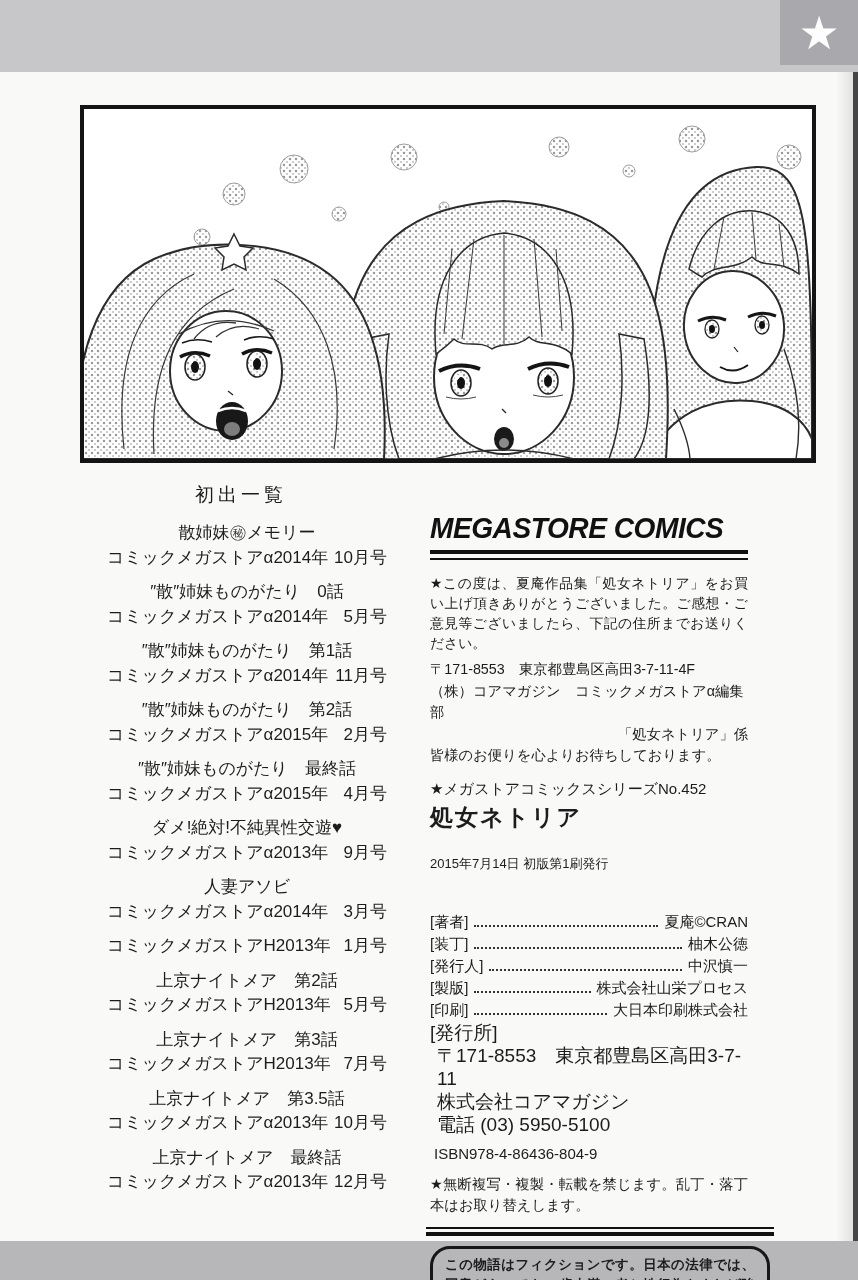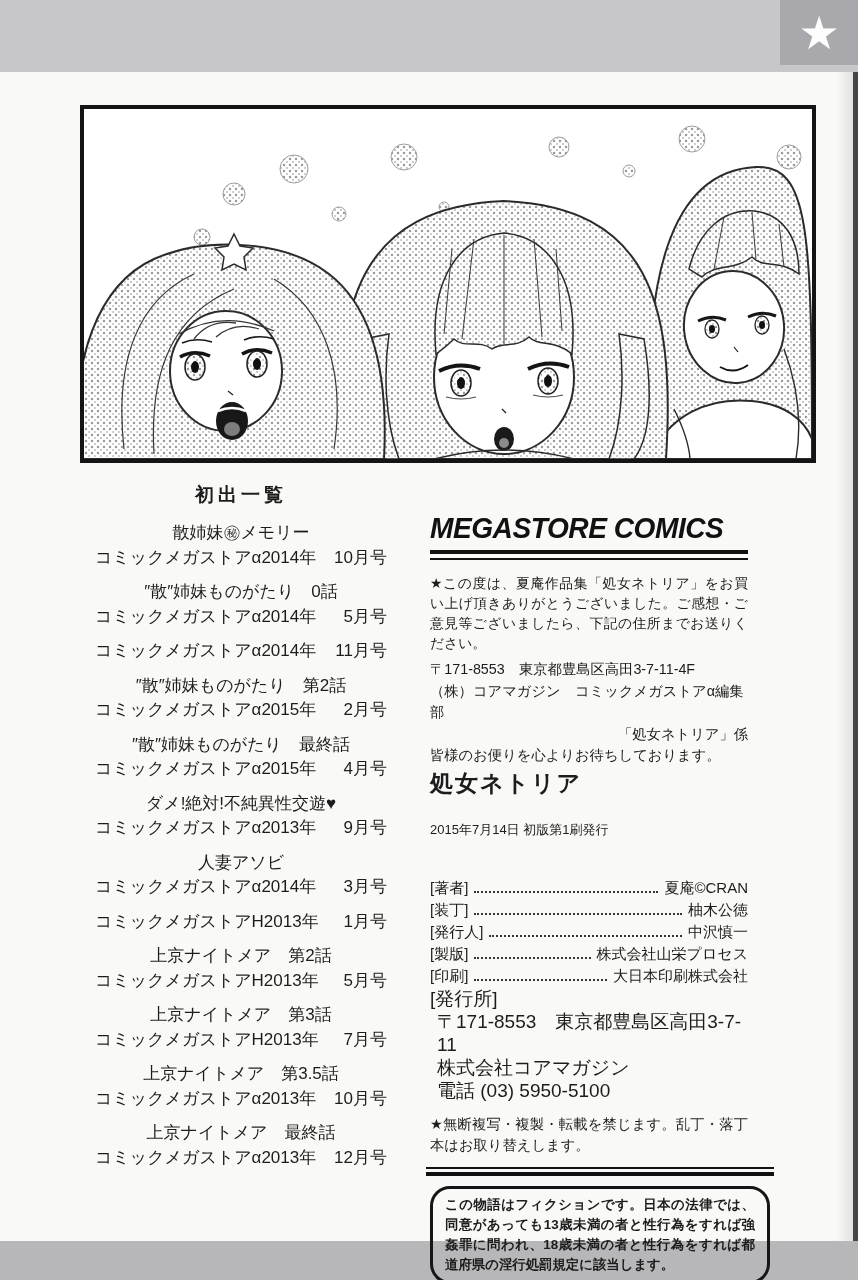--- a/index.html
+++ b/index.html
@@ -19,22 +19,22 @@
     background:linear-gradient(to right,rgba(0,0,0,0),rgba(0,0,0,0.10));}
   .edge-line{position:absolute;top:72px;height:1169px;left:853px;width:5px;background:#454547;}
 
   
   .illus-box{position:absolute;left:80px;top:105px;width:728px;height:350px;
     border:4px solid #141414;background:#fefefe;box-sizing:content-box;}
   .illus-box svg{display:block;width:100%;height:100%;}
 
   
   .fa-col{position:absolute;left:95px;top:482px;width:292px;}
-  .fa-heading{text-align:center;font-size:19px;font-weight:bold;letter-spacing:4px;margin-bottom:13px;}
-  .fa-entry{margin-bottom:10px;}
+  .fa-heading{text-align:center;font-size:19px;font-weight:normal;letter-spacing:4px;margin-bottom:13px;}
+  .fa-entry{margin-bottom:10px;margin-left:12px;}
   .fa-entry .title{text-align:center;font-size:17px;line-height:24.5px;white-space:nowrap;}
   .fa-entry .pub{display:flex;justify-content:space-between;font-size:17px;line-height:24.5px;white-space:nowrap;}
 
   
   .pub-col{position:absolute;left:430px;top:512px;width:318px;}
   .logo{font-size:29px;font-weight:bold;font-style:italic;letter-spacing:-0.5px;
     transform:scaleX(0.97);transform-origin:left;white-space:nowrap;color:#111;}
   .logo-rule{margin-top:5px;height:4px;border-top:4px solid #111;border-bottom:2px solid #111;}
   .thanks{margin-top:14px;font-size:13.8px;line-height:20px;text-align:justify;}
   .addr{margin-top:5px;font-size:14.3px;line-height:21.5px;}
@@ -166,20 +166,21 @@
         </div>
     </div>
     <div class="fa-entry">
       <div class="title">″散″姉妹ものがたり　0話</div>
       <div class="pub">
           <span>コミックメガストアα2014年</span>
           <span>5月号</span>
         </div>
     </div>
     <div class="fa-entry">
+      <div class="title">″散″姉妹ものがたり　第1話</div>
       <div class="pub">
           <span>コミックメガストアα2014年</span>
           <span>11月号</span>
         </div>
     </div>
     <div class="fa-entry">
       <div class="title">″散″姉妹ものがたり　第2話</div>
       <div class="pub">
           <span>コミックメガストアα2015年</span>
           <span>2月号</span>
@@ -248,20 +249,21 @@
 
     <div class="thanks">★この度は、夏庵作品集「処女ネトリア」をお買い上げ頂きありがとうございました。ご感想・ご意見等ございましたら、下記の住所までお送りください。</div>
 
     <div class="addr">
       <div>〒171-8553　東京都豊島区高田3-7-11-4F</div>
       <div>（株）コアマガジン　コミックメガストアα編集部</div>
       <div class="r">「処女ネトリア」係</div>
     </div>
     <div class="letters">皆様のお便りを心よりお待ちしております。</div>
 
+    <div class="series">★メガストアコミックスシリーズNo.452</div>
     <div class="booktitle">処女ネトリア</div>
     <div class="printdate">2015年7月14日 初版第1刷発行</div>
 
     <div class="credits">
       <div class="credit-row">
         <span>[著者]</span>
           <span class="leader"></span>
           <span>夏庵©CRAN</span>
       </div>
       <div class="credit-row">
@@ -286,19 +288,20 @@
       </div>
     </div>
 
     <div class="pubhouse">
       <div>[発行所]</div>
       <div class="ind">〒171-8553　東京都豊島区高田3-7-11</div>
       <div class="ind">株式会社コアマガジン</div>
       <div class="ind">電話 (03) 5950-5100</div>
     </div>
 
+    <div class="isbn">ISBN978-4-86436-804-9</div>
     <div class="copyright">★無断複写・複製・転載を禁じます。乱丁・落丁本はお取り替えします。</div>
 
     <div class="bottom-rule"></div>
     <div class="disclaimer">この物語はフィクションです。日本の法律では、同意があっても13歳未満の者と性行為をすれば強姦罪に問われ、18歳未満の者と性行為をすれば都道府県の淫行処罰規定に該当します。</div>
   </div>
 
 </div>
 
 </body></html>

